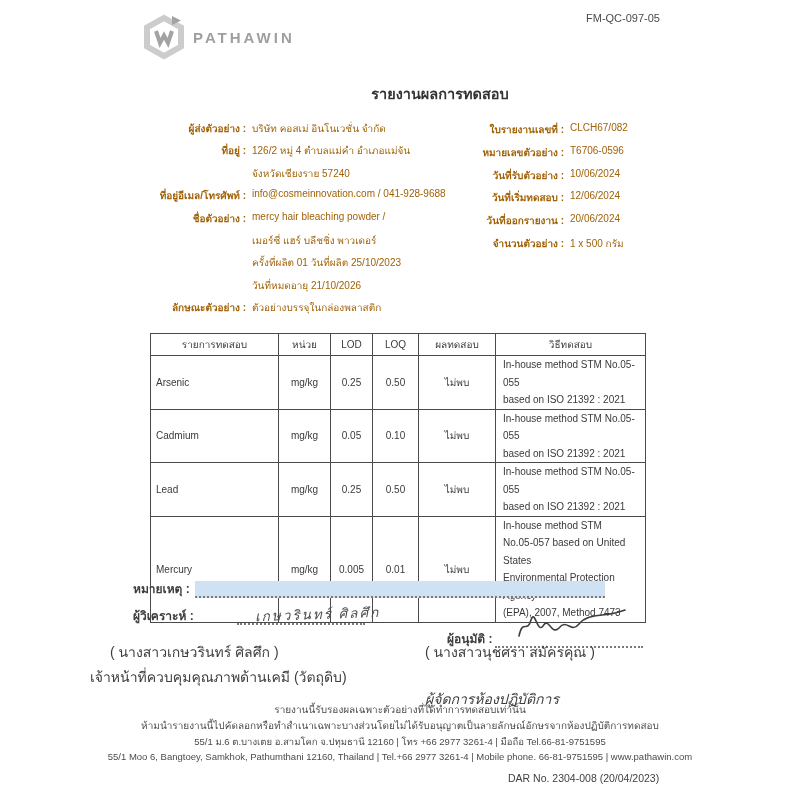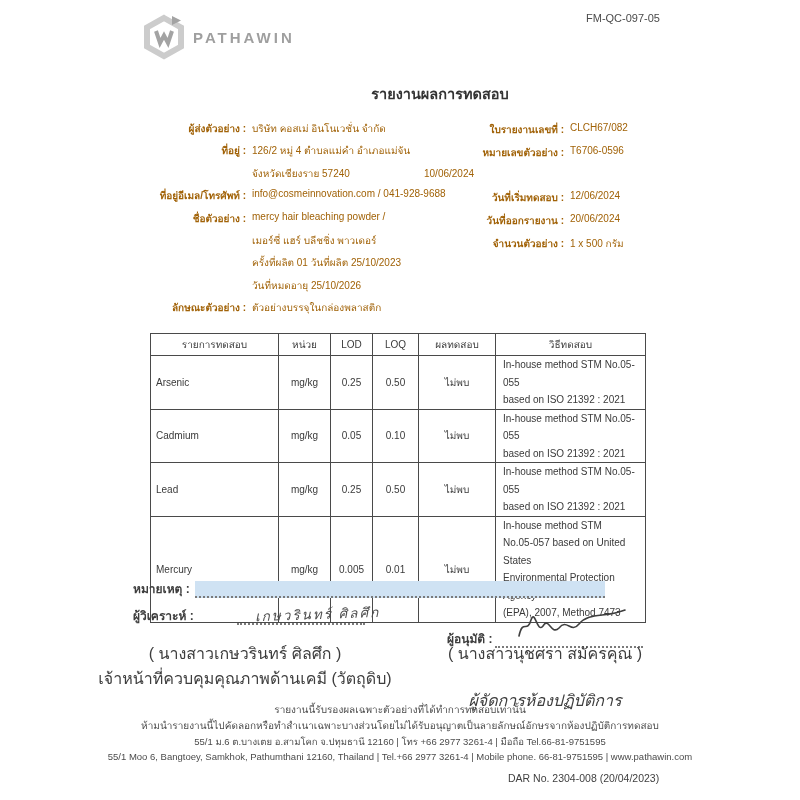--- a/index.html
+++ b/index.html
@@ -41,21 +41,21 @@
   .note-lbl {font-weight:bold; flex:0 0 auto; padding-right:5px;}
   .note-line {flex:1 1 auto; height:15px; background:#cfe2f3; border-bottom:2px dotted #7a7a7a;}
   .sig-row {position:absolute; display:flex; align-items:flex-end; font-size:12px;}
   .sig-analyst {left:133px; top:606px; width:232px;gap:40px;}
   .sig-approver {left:447px; top:606px; width:196px;margin-top:23px;}
   .sig-lbl {font-weight:bold; flex:0 0 auto; padding-right:3px;}
   .sig-line {flex:1 1 auto; border-bottom:2px dotted #7a7a7a; height:16px; position:relative;}
   .sig-hand {position:absolute; left:18px; top:-4px; font-size:13.5px; color:#4c4c4c;
              font-style:italic; transform:rotate(-2deg); white-space:nowrap; letter-spacing:2px;}
   .sig-svg {position:absolute; left:18px; top:-26px;}
-  .sig-name {position:absolute; font-size:16px; color:#3d3d3d; text-align:center;}
+  .sig-name {position:absolute; font-size:14px; color:#3d3d3d; text-align:left;}
   .name-analyst {left:110px; top:641px; width:270px;}
   .name-approver {left:425px; top:641px; width:240px;}
   .pos-analyst {left:90px; top:666px; width:310px;}
   .pos-approver {left:425px; top:688px; width:240px;font-style:italic;}
   
   .foot {position:absolute; left:0; width:100%; text-align:center; color:#4b4b4b;}
   .foot-1 {top:702px; font-size:10px;}
   .foot-2 {top:718px; font-size:10px;}
   .foot-3 {top:734px; font-size:9.5px;}
   .foot-4 {top:751px; font-size:9.5px;}
@@ -102,38 +102,39 @@
     <div class="info-row">
       <span class="info-lbl"></span>
       <span class="info-val">เมอร์ซี่ แฮร์ บลีชชิ่ง พาวเดอร์</span>
     </div>
     <div class="info-row">
       <span class="info-lbl"></span>
       <span class="info-val">ครั้งที่ผลิต 01 วันที่ผลิต 25/10/2023</span>
     </div>
     <div class="info-row">
       <span class="info-lbl"></span>
-      <span class="info-val">วันที่หมดอายุ 25/10/2026</span>
+      <span class="info-val">วันที่หมดอายุ 21/10/2026</span>
     </div>
     <div class="info-row">
       <span class="info-lbl">ลักษณะตัวอย่าง :</span>
       <span class="info-val">ตัวอย่างบรรจุในกล่องพลาสติก</span>
     </div>
   </div>
 
   <div class="info-col info-right">
     <div class="info-row">
       <span class="info-lbl">ใบรายงานเลขที่ :</span>
       <span class="info-val">CLCH67/082</span>
     </div>
     <div class="info-row">
       <span class="info-lbl">หมายเลขตัวอย่าง :</span>
       <span class="info-val">T6706-0596</span>
     </div>
     <div class="info-row">
+      <span class="info-lbl">วันที่รับตัวอย่าง :</span>
       <span class="info-val">10/06/2024</span>
     </div>
     <div class="info-row">
       <span class="info-lbl">วันที่เริ่มทดสอบ :</span>
       <span class="info-val">12/06/2024</span>
     </div>
     <div class="info-row">
       <span class="info-lbl">วันที่ออกรายงาน :</span>
       <span class="info-val">20/06/2024</span>
     </div>

